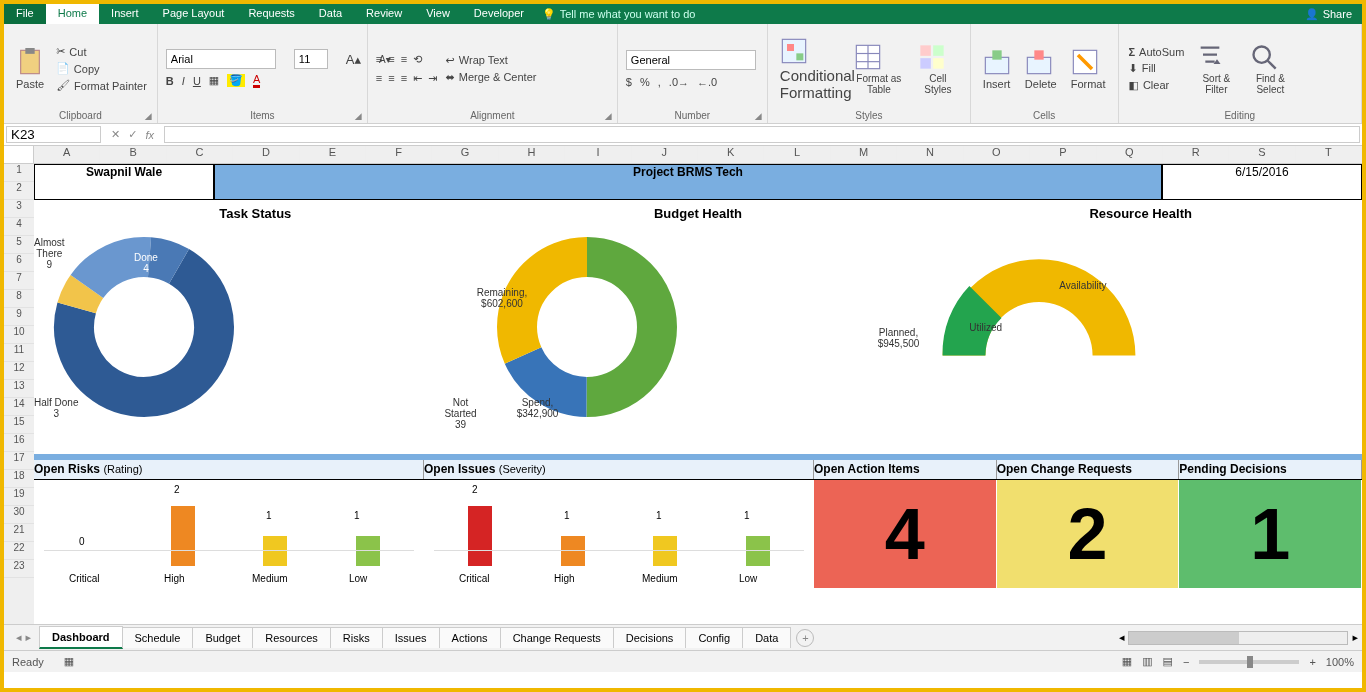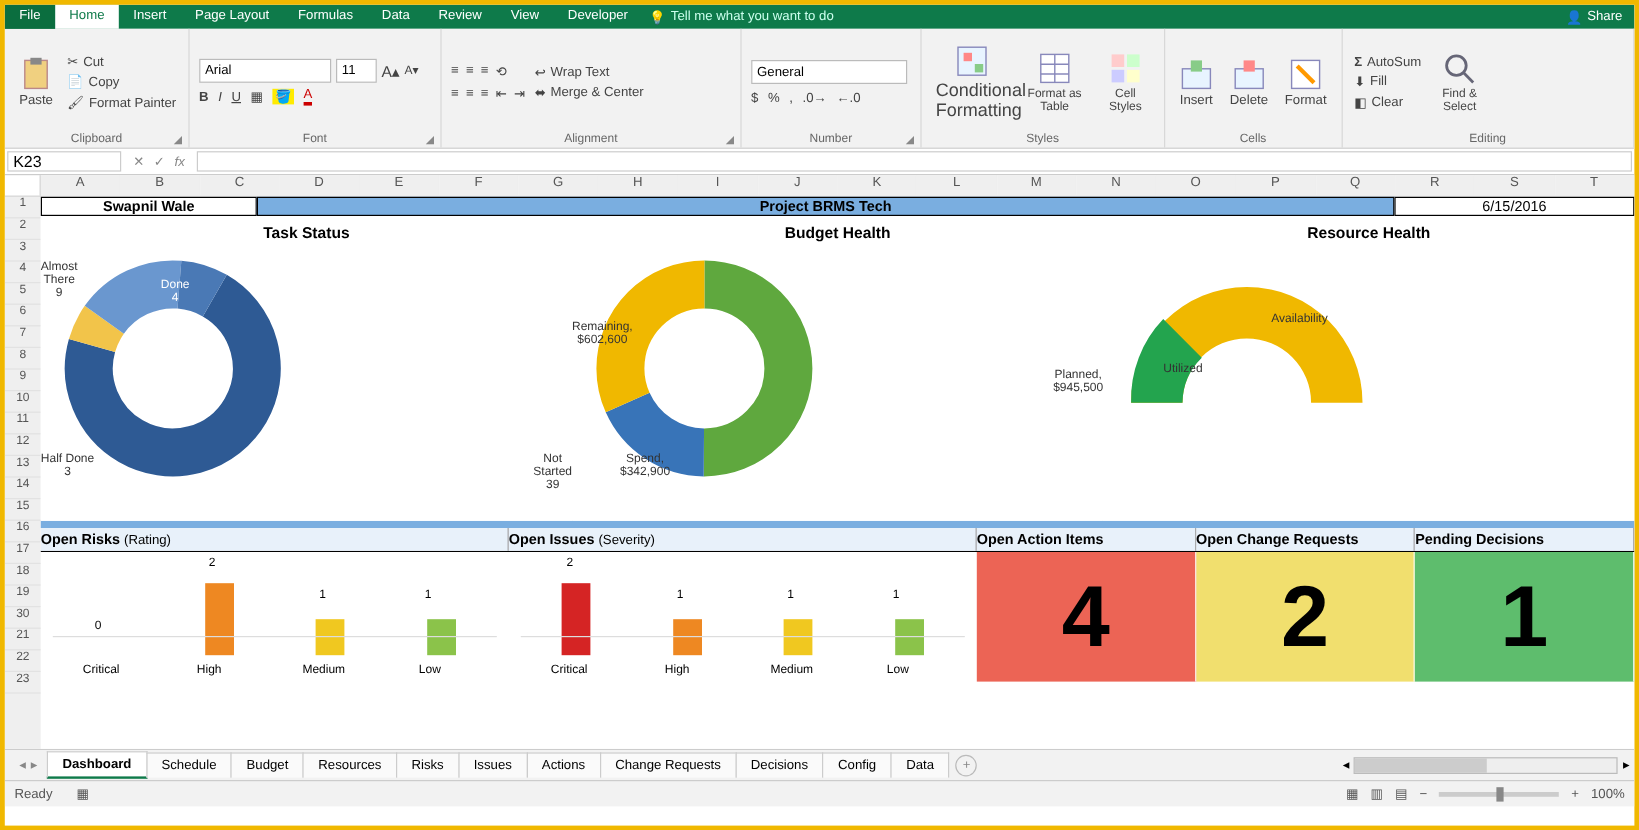--- a/index.html
+++ b/index.html
@@ -11,25 +11,25 @@
 .menubar .tab.file { background: #0b6e3f; }
 .menubar .tab.active { background: #fff; color: #0e7a4a; }
 .menubar .tellme { display: flex; align-items: center; gap: 4px; margin-left: 6px; color: #cfe; }
 .menubar .share { margin-left: auto; padding: 3px 10px; display: flex; align-items: center; gap: 4px; }
 
 .ribbon { background: #f2f2f2; height: 100px; display: flex; border-bottom: 1px solid #d0d0d0; }
 .group { border-right: 1px solid #d8d8d8; padding: 4px 8px 14px; position: relative; display: flex; flex-direction: column; font-size: 11px; color: #444; }
 .group .label { position: absolute; bottom: 2px; left: 0; right: 0; text-align: center; font-size: 10px; color: #666; }
 .group .launcher { position: absolute; bottom: 2px; right: 2px; width: 10px; height: 10px; font-size: 9px; color: #888; }
 .group-body { display: flex; gap: 6px; flex: 1; }
-.bigbtn { display: flex; flex-direction: column; align-items: center; justify-content: center; gap: 2px; padding: 2px 4px; }
+.bigbtn { display: flex; flex-direction: column; justify-content: center; gap: 2px; padding: 2px 4px; }
 .bigbtn .ico { width: 28px; height: 28px; }
 .smbtn { display: flex; align-items: center; gap: 4px; font-size: 11px; padding: 1px 2px; }
 .col { display: flex; flex-direction: column; gap: 2px; justify-content: center; }
-.row { display: flex; gap: 4px; align-items: center; }
+.row { display: flex; gap: 18px; align-items: center; }
 .selectbox { border: 1px solid #bbb; background: #fff; font-size: 11px; padding: 1px 4px; height: 20px; }
 .ico { display: inline-block; }
 svg { display: block; }
 
 
 .fbar { display: flex; height: 22px; border-bottom: 1px solid #ccc; font-size: 11px; align-items: stretch; }
 .namebox { width: 95px; border: 1px solid #ccc; margin: 2px; padding: 1px 4px; background: #fff; }
 .fx-icons { display: flex; align-items: center; gap: 8px; padding: 0 8px; color: #888; }
 .formulabox { flex: 1; border: 1px solid #ccc; margin: 2px; background: #fff; }
 
@@ -37,21 +37,21 @@
 .colhdr { display: flex; height: 18px; font-size: 11px; color: #555; border-bottom: 1px solid #ccc; }
 .colhdr .rowhdrcell { width: 30px; border-right: 1px solid #ccc; }
 .colhdr .colcell { flex: 1; border-right: 1px solid #eee; text-align: center; background: #efefef; }
 
 
 .sheetarea { display: flex; height: 460px; font-size: 11px; }
 .rowhdrs { width: 30px; display: flex; flex-direction: column; background: #efefef; }
 .rowhdrs div { height: 18px; border-bottom: 1px solid #e2e2e2; text-align: center; color: #555; font-size: 10px; }
 .sheet { flex: 1; position: relative; background: #fff; }
 
-.titlebar { display: flex; height: 16px; }
+.titlebar { display: flex; height: 36px; }
 .titlebar .author { width: 180px; background: #fff; border: 1px solid #000; text-align: center; font-weight: bold; font-size: 12px; }
 .titlebar .project { flex: 1; background: #7aaee0; border: 1px solid #000; text-align: center; font-weight: bold; font-size: 12px; }
 .titlebar .date { width: 200px; background: #fff; border: 1px solid #000; text-align: center; font-size: 12px; }
 
 .charts { display: flex; height: 260px; border-bottom: 6px solid #7aaee0; }
 .chartbox { flex: 1; display: flex; flex-direction: column; align-items: center; background: #fff; }
 .chartbox h3 { font-size: 13px; font-weight: bold; margin: 6px 0; }
 .chart-canvas { position: relative; width: 100%; flex: 1; }
 .chart-label { position: absolute; font-size: 10px; color: #333; text-align: center; line-height: 1.1; }
 
@@ -90,21 +90,21 @@
 .zoom-thumb { position: absolute; left: 48px; top: -4px; width: 6px; height: 12px; background: #888; }
 </style>
 </head>
 <body>
 
 <div class="menubar">
   <div class="tab file">File</div>
   <div class="tab active">Home</div>
   <div class="tab">Insert</div>
   <div class="tab">Page Layout</div>
-  <div class="tab">Formulas</div>
+  <div class="tab">Requests</div>
   <div class="tab">Data</div>
   <div class="tab">Review</div>
   <div class="tab">View</div>
   <div class="tab">Developer</div>
   <div class="tellme">
     <span>💡</span>
     <span>Tell me what you want to do</span>
   </div>
   <div class="share">
     <span>👤</span>
@@ -151,21 +151,21 @@
       </div>
       <div class="row" style="gap:8px">
         <b>B</b>
         <i>I</i>
         <u>U</u>
         <span>▦</span>
         <span style="background:#ffeb00;padding:0 2px">🪣</span>
         <span style="color:#c00;border-bottom:3px solid #c00">A</span>
       </div>
     </div>
-    <div class="label">Font</div>
+    <div class="label">Items</div>
     <div class="launcher">◢</div>
   </div>
 
   <div class="group" style="width:250px">
     <div class="group-body">
       <div class="col" style="gap:6px">
         <div class="row" style="gap:6px">
           <span>≡</span>
           <span>≡</span>
           <span>≡</span>
@@ -277,20 +277,27 @@
           </div>
         <div class="smbtn">
             <span>⬇</span>
             <span>Fill</span>
           </div>
         <div class="smbtn">
             <span>◧</span>
             <span>Clear</span>
           </div>
       </div>
+      <div class="bigbtn">
+          <svg class="ico" viewBox="0 0 24 24">
+            <path d="M4 4h16 M6 10h12 M8 16h8" stroke="#667" stroke-width="2"></path>
+            <path d="M18 14l3 4h-6z" fill="#667"></path>
+          </svg>
+          <span style="font-size:10px;text-align:center;width:40px">Sort &amp; Filter</span>
+        </div>
       <div class="bigbtn">
           <svg class="ico" viewBox="0 0 24 24">
             <circle cx="10" cy="10" r="7" fill="none" stroke="#667" stroke-width="2"></circle>
             <line x1="15" y1="15" x2="22" y2="22" stroke="#667" stroke-width="2"></line>
           </svg>
           <span style="font-size:10px;text-align:center;width:40px">Find &amp; Select</span>
         </div>
     </div>
     <div class="label">Editing</div>
   </div>

